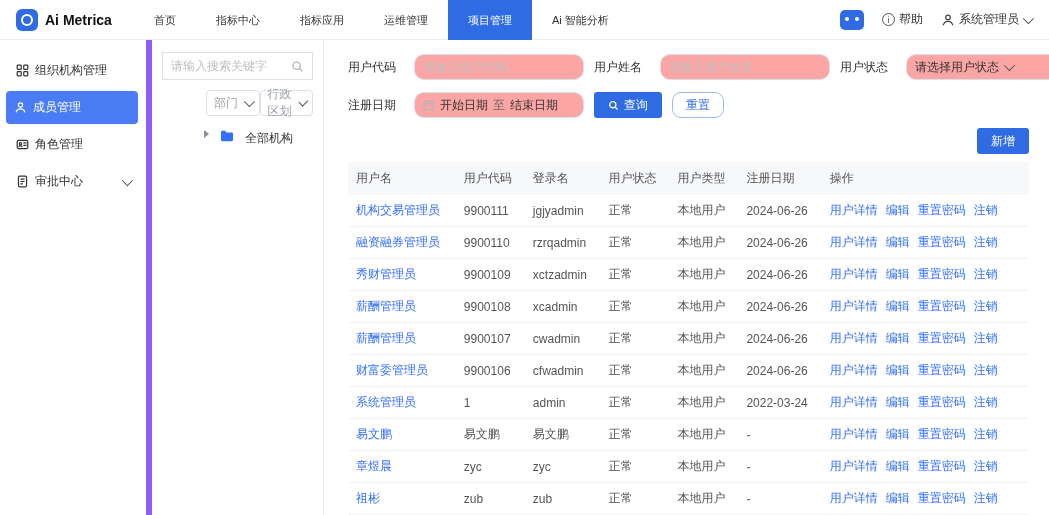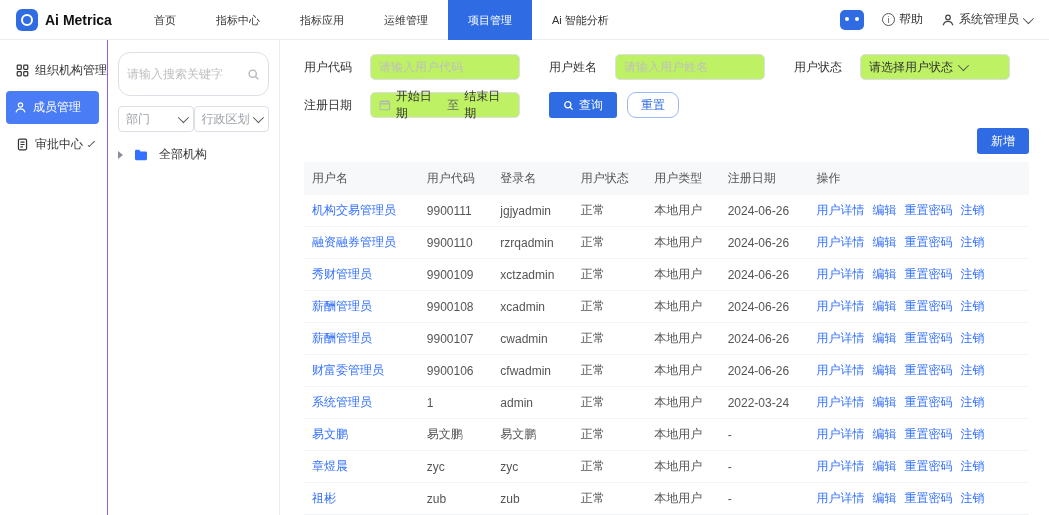--- a/index.html
+++ b/index.html
@@ -19,40 +19,40 @@
   .nav-item.active { background:#2f6ce3; color:#fff; }
   .topbar-right { margin-left:auto; display:flex; align-items:center; gap:18px; padding-right:18px; }
   .robot-icon { width:24px; height:20px; background:#2f6ce3; border-radius:5px; position:relative; }
   .robot-icon::before { content:""; position:absolute; left:5px; top:7px; width:4px; height:4px; border-radius:50%; background:#fff; box-shadow:10px 0 0 #fff; }
   .help, .usermenu { display:flex; align-items:center; gap:4px; cursor:pointer; color:#333; font-size:12px; }
   .info-circle { width:13px; height:13px; border:1px solid #555; border-radius:50%; display:inline-flex; align-items:center; justify-content:center; font-size:9px; color:#555; }
   .chev { width:8px; height:8px; border-right:1px solid #555; border-bottom:1px solid #555; transform:rotate(45deg) translateY(-2px); display:inline-block; }
   
   .layout { display:flex; height:475px; }
   
-  .sidebar { width:108px; border-right:1px solid #8b5cf6; padding-top:10px; flex:0 0 auto; }
+  .sidebar { width:152px; border-right:6px solid #8b5cf6; padding-top:10px; flex:0 0 auto; }
   .side-item { display:flex; align-items:center; gap:6px; margin:4px 8px; padding:8px 8px; border-radius:4px; color:#333; cursor:pointer; white-space:nowrap; }
   .side-item.active { background:#4a7cf5; color:#fff;margin-left:6px; }
   .side-item svg { flex:0 0 auto; }
   .side-item .side-chev { margin-left:auto; }
   
   .orgpanel { width:172px; border-right:1px solid #ececec; padding:12px 10px; flex:0 0 auto; }
-  .searchbox { display:flex; align-items:center; border:1px solid #dcdfe6; border-radius:12px; height:44px; padding:0 8px; gap:6px; }
+  .searchbox { display:flex; align-items:center; border:1px solid #dcdfe6; border-radius:0; height:28px; padding:0 8px; gap:6px; }
   .searchbox input { border:0; outline:0; flex:1; min-width:0; font-size:12px; color:#333; }
   .searchbox input::placeholder { color:#bfbfbf; }
-  .selrow { display:flex; gap:0; margin-top:10px; }
+  .selrow { display:flex; gap:0; margin-top:10px;margin-left:44px; }
   .minisel { flex:1; display:flex; align-items:center; justify-content:space-between; border:1px solid #dcdfe6; border-radius:4px; height:26px; padding:0 7px; color:#9aa0a6; cursor:pointer; }
-  .tree { margin-top:14px; display:flex; align-items:center; gap:11px; cursor:pointer; color:#333; }
+  .tree { margin-top:14px; display:flex; align-items:flex-start; gap:11px; cursor:pointer; color:#333;margin-left:42px; }
   .caret { width:0; height:0; border-left:5px solid #8a8f99; border-top:4px solid transparent; border-bottom:4px solid transparent; }
   
   .main { flex:1; padding:14px 20px 0 24px; position:relative; min-width:0; }
   .filters { display:grid; grid-template-columns:1fr 1fr 1fr; row-gap:12px; column-gap:10px; }
   .field { display:flex; align-items:center; }
   .field label { width:66px; flex:0 0 auto; color:#333; }
-  .field .ctrl { width:150px; height:26px; border:1px solid #dcdfe6; border-radius:5px; padding:0 8px; font-size:12px; color:#333; display:flex; align-items:center; gap:5px; background:#bef264; }
+  .field .ctrl { width:170px; height:26px; border:1px solid #dcdfe6; border-radius:10px; padding:0 8px; font-size:12px; color:#333; display:flex; align-items:center; gap:5px; background:#fca5a5; }
   .field input.ctrl { outline:0; }
   .field input.ctrl::placeholder { color:#bfbfbf; }
   .selctrl { justify-content:flex-start; color:#bfbfbf; cursor:pointer; width:150px; }
   .datectrl { width:190px; color:#bfbfbf; cursor:pointer; }
   .datectrl .sep { color:#666; }
   .btns { display:flex; align-items:center; gap:10px; }
   .btn { height:26px; padding:0 13px; border-radius:3px; font-size:12px; display:inline-flex; align-items:center; gap:5px; cursor:pointer; border:1px solid transparent; }
   .btn-primary { background:#2f6ce3; color:#fff; }
   .btn-outline { background:#fff; color:#2f6ce3; border-color:#9db9f3;border-radius:9px; }
   .addrow { display:flex; justify-content:flex-end; margin:10px 0 8px; }
@@ -107,20 +107,28 @@
           <rect x="9.5" y="9.5" width="5" height="5" rx="1"></rect>
         </svg>
       <span>组织机构管理</span>
     </div>
     <div class="side-item active">
       <svg width="13" height="13" viewBox="0 0 16 16" fill="none" stroke="currentColor" stroke-width="1.5">
           <circle cx="8" cy="5" r="2.6"></circle>
           <path d="M2.5 14c.8-3 3-4.4 5.5-4.4S12.7 11 13.5 14"></path>
         </svg>
       <span>成员管理</span>
+    </div>
+    <div class="side-item">
+      <svg width="13" height="13" viewBox="0 0 16 16" fill="none" stroke="currentColor" stroke-width="1.5">
+          <rect x="1.5" y="3" width="13" height="10" rx="1.5"></rect>
+          <circle cx="5.5" cy="7" r="1.4"></circle>
+          <path d="M9 6h4M9 9h4M3.5 11c.4-1.2 1.2-1.7 2-1.7s1.6.5 2 1.7"></path>
+        </svg>
+      <span>角色管理</span>
     </div>
     <div class="side-item">
       <svg width="13" height="13" viewBox="0 0 16 16" fill="none" stroke="currentColor" stroke-width="1.5">
           <rect x="3" y="1.5" width="10" height="13" rx="1.5"></rect>
           <path d="M5.5 5h5M5.5 8h5M5.5 11h3"></path>
         </svg>
       <span>审批中心</span>
       <span class="chev side-chev"></span>
     </div>
   </div>

